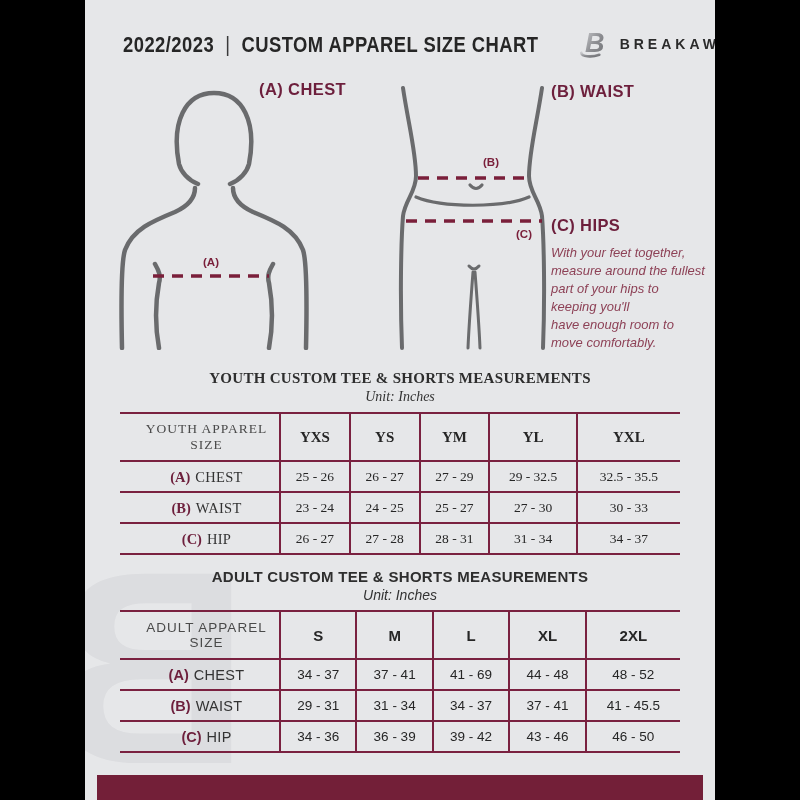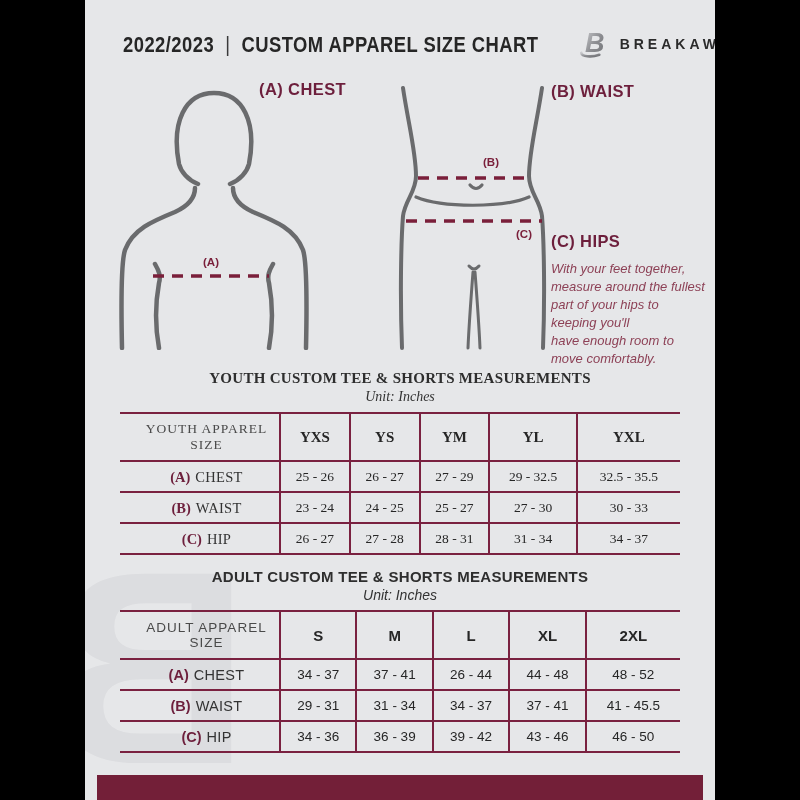--- a/index.html
+++ b/index.html
@@ -23,21 +23,21 @@
   .brand-name{font-weight:bold;font-size:14px;letter-spacing:4px;color:#2b2b2b;}
 
   
   .figures{position:relative;height:280px;margin-top:18px;}
   .fig{position:absolute;}
   .instr{position:absolute;}
   .instr h3{font-size:16.5px;font-weight:bold;color:var(--maroon);letter-spacing:.4px;margin-bottom:9px;}
   .instr p{font-size:13px;font-style:italic;line-height:1.38;color:var(--maroon-body);white-space:pre-line;}
   #instr-chest{left:174px;top:0;width:140px;}
   #instr-waist{left:466px;top:2px;width:156px;}
-  #instr-hips{left:466px;top:152px;width:156px;}
+  #instr-hips{left:466px;top:136px;width:156px;}
 
   
   .tbl-title{font-size:15px;font-weight:bold;color:#2e2e2e;text-align:center;letter-spacing:.3px;}
   .tbl-unit{font-size:14px;font-style:italic;text-align:center;color:#333;margin-top:2px;}
   table.size{width:560px;margin:7px auto 0 auto;border-collapse:collapse;}
   table.size tr{border-top:2px solid var(--line);}
   table.size tbody tr:last-child{border-bottom:2px solid var(--line);}
   table.size th,table.size td{height:31px;text-align:center;vertical-align:middle;}
   table.size th+th,table.size td+td{border-left:2px solid var(--line);}
   table.size thead th{height:48px;}
@@ -183,21 +183,21 @@
             <th class="size-h">L</th>
             <th class="size-h">XL</th>
             <th class="size-h">2XL</th>
           </tr>
         </thead>
         <tbody>
           <tr>
             <td class="row-label"><span class="key">(A)</span><span class="lbl">CHEST</span></td>
             <td class="val">34 - 37</td>
             <td class="val">37 - 41</td>
-            <td class="val">26 - 44</td>
+            <td class="val">41 - 69</td>
             <td class="val">44 - 48</td>
             <td class="val">48 - 52</td>
           </tr>
           <tr>
             <td class="row-label"><span class="key">(B)</span><span class="lbl">WAIST</span></td>
             <td class="val">29 - 31</td>
             <td class="val">31 - 34</td>
             <td class="val">34 - 37</td>
             <td class="val">37 - 41</td>
             <td class="val">41 - 45.5</td>

